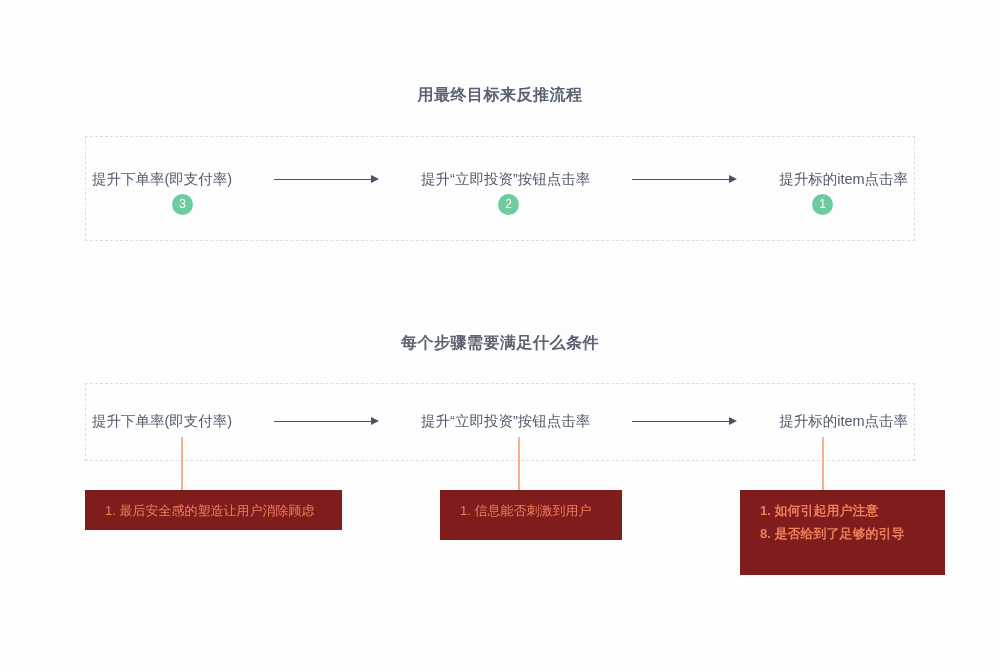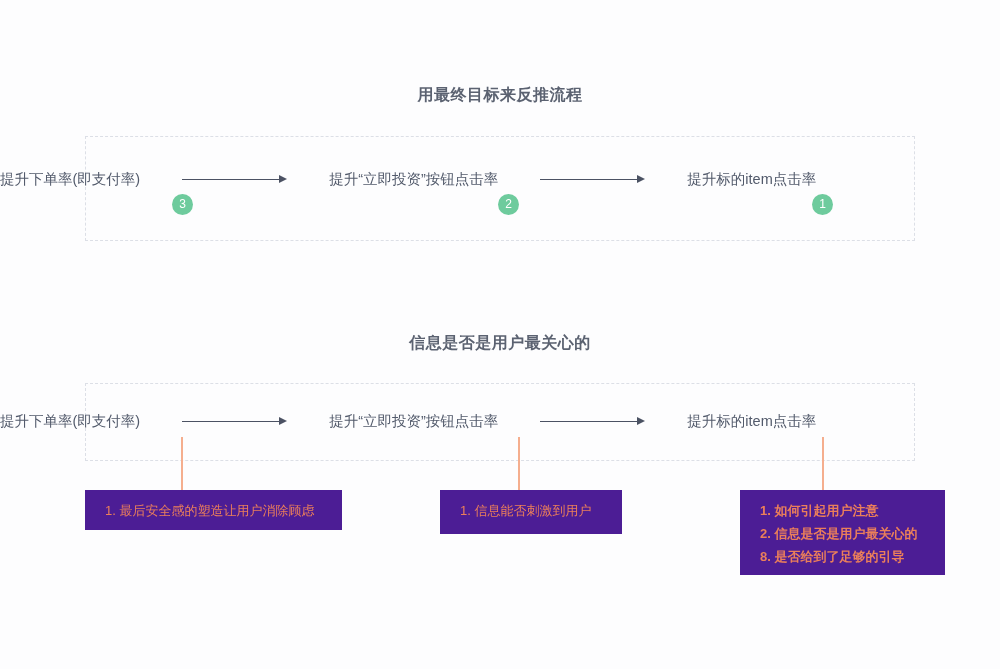--- a/index.html
+++ b/index.html
@@ -49,21 +49,21 @@
   #flow-box-2 { top: 383px; height: 78px; }
 
   
   .flow-row {
     position: absolute;
     left: 0;
     width: 1000px;
     height: 22px;
     display: flex;
     align-items: center;
-    justify-content: flex-start;
+    justify-content: center;
     gap: 28px;
   }
   #flow-row-1 { top: 168px; }
   #flow-row-2 { top: 410px; }
 
   .node-label {
     font-size: 14.5px;
     color: #525a6b;
     white-space: nowrap;
     line-height: 22px;
@@ -113,26 +113,26 @@
     top: 437px;
     height: 55px;
   }
   #connector-1 { left: 181px; }
   #connector-2 { left: 518px; }
   #connector-3 { left: 822px; }
 
   
   .note-box {
     position: absolute;
-    background: #4c1d95;
+    background: #7f1d1d;
     box-sizing: border-box;
     padding: 14px 18px 26px 20px;
   }
   #note-box-1 { left: 85px;  top: 490px; width: 257px; height: 40px; }
-  #note-box-2 { left: 440px; top: 490px; width: 182px; height: 44px; }
+  #note-box-2 { left: 440px; top: 490px; width: 182px; height: 50px; }
   #note-box-3 { left: 740px; top: 490px; width: 205px; height: 85px; }
 
   .note-line {
     font-size: 13px;
     color: #eb7f5a;
     line-height: 23px;
     white-space: nowrap;
   }
   #note-box-1 { padding-top: 9px; }
   #note-box-2 { padding-top: 9px; }
@@ -158,21 +158,21 @@
       <span class="shaft"></span>
       <span class="head"></span>
     </span>
     <span class="node-label">提升标的item点击率</span>
   </div>
 
   <div class="badge" id="badge-1">3</div>
   <div class="badge" id="badge-2">2</div>
   <div class="badge" id="badge-3">1</div>
 
-  <div class="section-title" id="title-2">信息是否是用户最关心的</div>
+  <div class="section-title" id="title-2">每个步骤需要满足什么条件</div>
 
   <div class="flow-box" id="flow-box-2"></div>
 
   <div class="flow-row" id="flow-row-2">
     <span class="node-label">提升下单率(即支付率)</span>
     <span class="arrow">
       <span class="shaft"></span>
       <span class="head"></span>
     </span>
     <span class="node-label">提升“立即投资”按钮点击率</span>
@@ -190,17 +190,16 @@
   <div class="note-box" id="note-box-1">
     <div class="note-line">1. 最后安全感的塑造让用户消除顾虑</div>
   </div>
 
   <div class="note-box" id="note-box-2">
     <div class="note-line">1. 信息能否刺激到用户</div>
   </div>
 
   <div class="note-box" id="note-box-3">
     <div class="note-line">1. 如何引起用户注意</div>
-    <div class="note-line">2. 信息是否是用户最关心的</div>
     <div class="note-line">8. 是否给到了足够的引导</div>
   </div>
 
 </div>
 
 </body></html>

